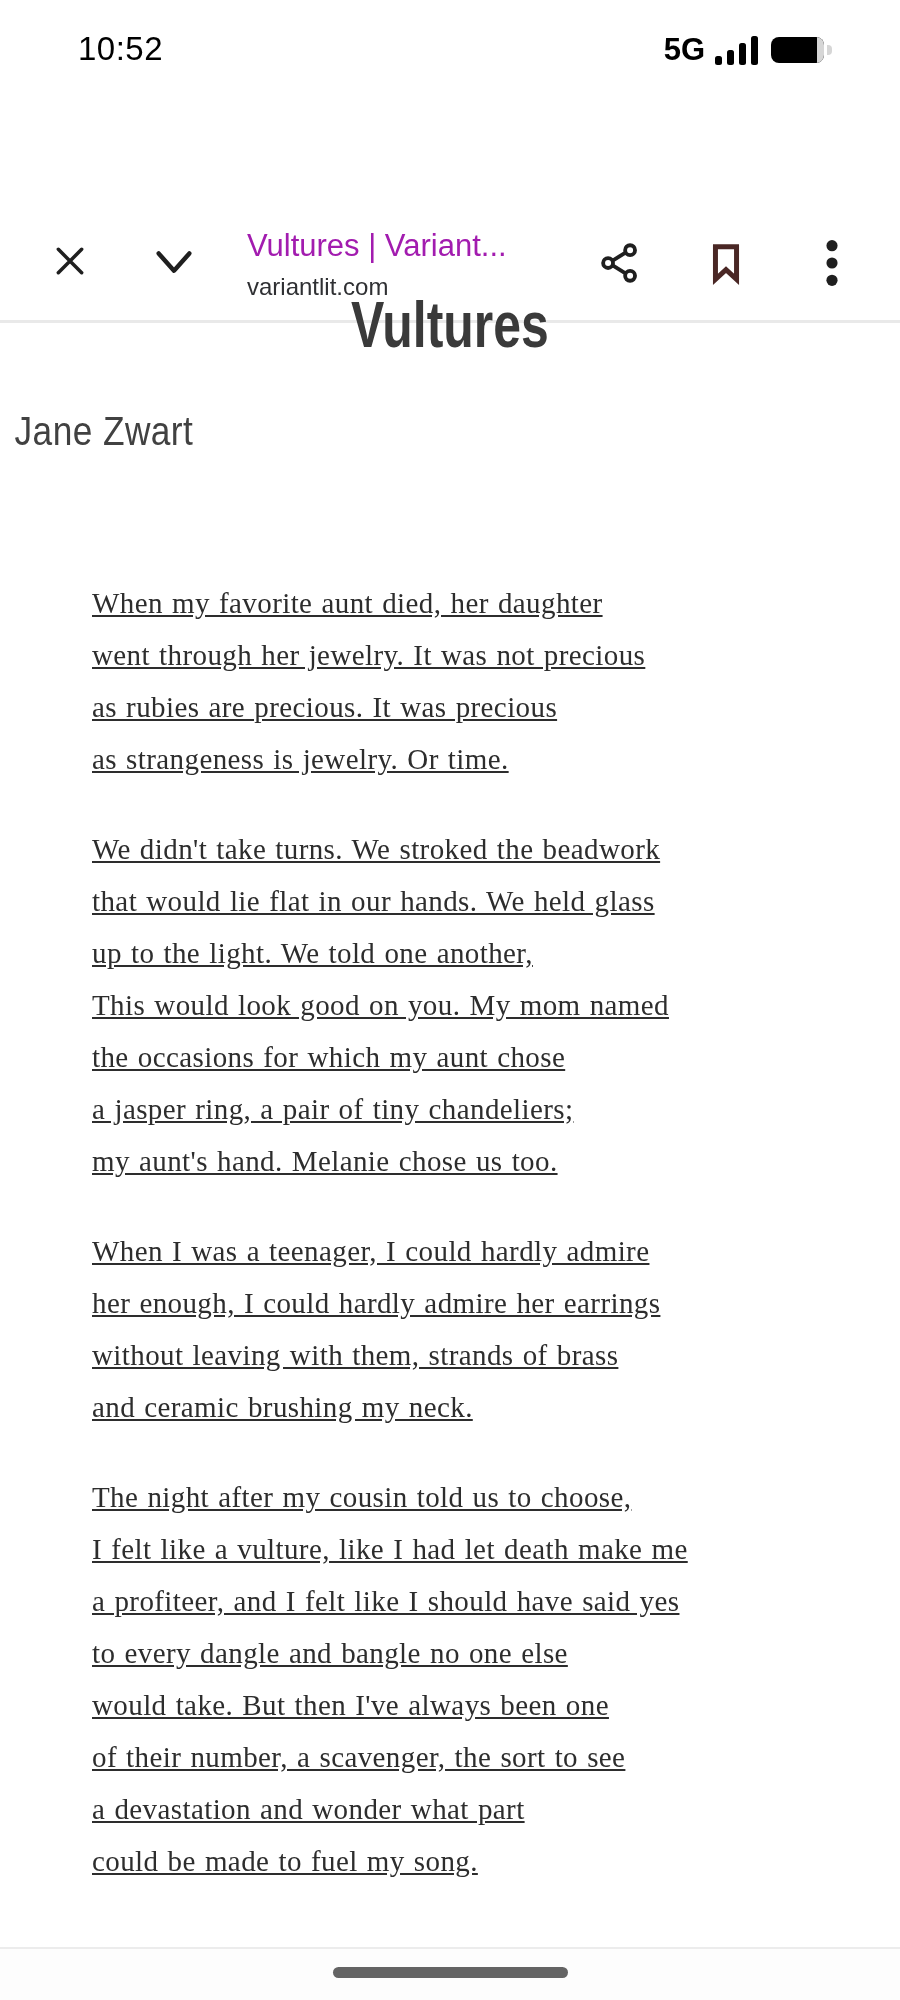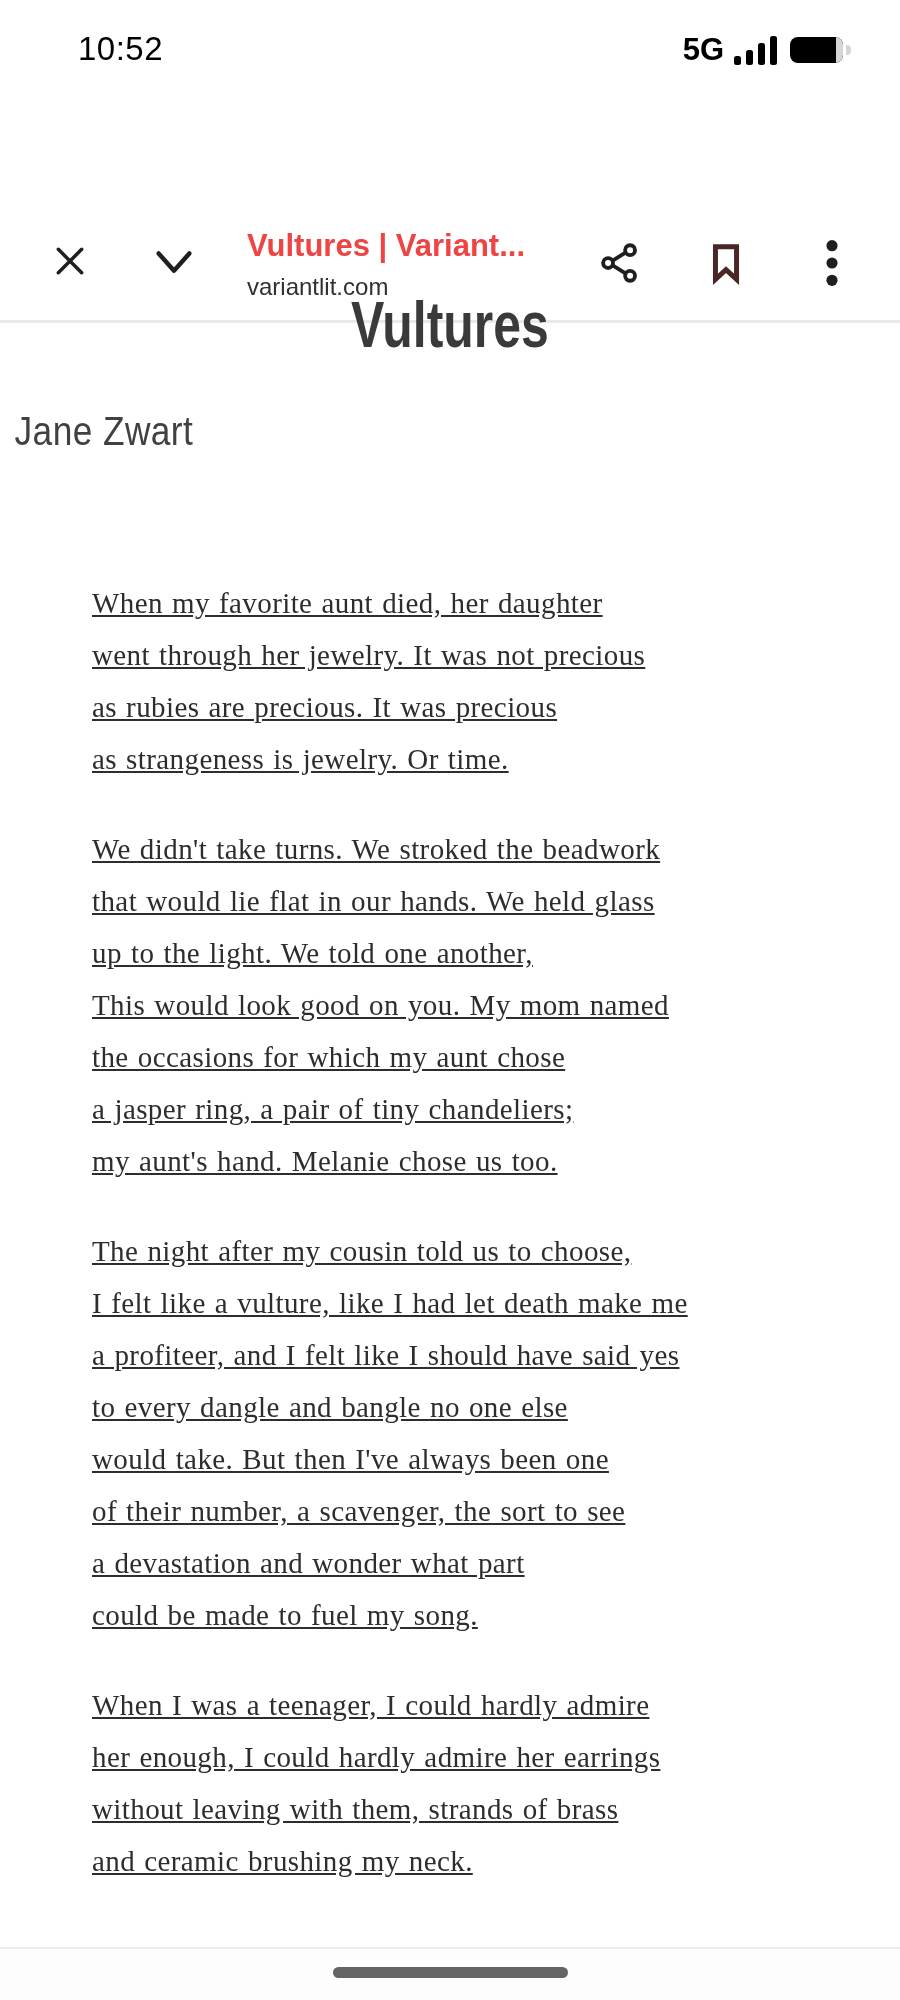--- a/index.html
+++ b/index.html
@@ -17,21 +17,21 @@
   .status-bar {
     position: absolute; top. 0; left: 0;
     width: 100%; height: 100px;
   }
   .status-time {
     position: absolute; left: 78px; top: 30px;
     font-size: 33px; font-weight: 400; color: #000;
     letter-spacing: 0.5px;
   }
   .status-right {
-    position: absolute; right: 48px; top: 32px;
+    position: absolute; right: 67px; top: 32px;
     display: flex; align-items: center; gap: 10px; text-align: center;
   }
   .network-label { font-size: 31px; font-weight: 700; color: #000; }
   .signal-bars { display: block; }
   .battery { position: relative; width: 62px; height: 26px; }
   .battery-body {
     position: absolute; left: 0; top: 0;
     width: 53px; height: 26px;
     background: #000; border-radius: 8px; overflow: hidden;
   }
@@ -51,21 +51,21 @@
     width: 100%; height: 122px; background: #fff;
   }
   .tb-icon { position: absolute; cursor: pointer; }
   .icon-close    { left: 50px;  top: 141px; }
   .icon-chevron  { left: 151px; top: 146px; }
   .icon-share    { left: 598px; top: 140px; }
   .icon-bookmark { left: 703px; top: 139px; }
   .icon-menu     { left: 812px; top: 138px; }
   .tb-titleblock { position: absolute; left: 247px; top: 128px; width: 330px; }
   .tb-title {
-    font-size: 31px; color: #ef4444; font-weight: 700;
+    font-size: 31px; color: #a21caf; font-weight: 400;
     white-space: nowrap; overflow: hidden;
   }
   .tb-url {
     margin-top: 9px;
     font-size: 24px; color: #2f3033; font-weight: 400;
   }
   .toolbar-divider {
     position: absolute; top: 220px; left: 0;
     width: 100%; height: 3px; background: #e9e9e9;
   }
@@ -197,34 +197,34 @@
     <div class="stanza">
       <div class="poem-line">We didn't take turns. We stroked the beadwork</div>
       <div class="poem-line">that would lie flat in our hands. We held glass</div>
       <div class="poem-line">up to the light. We told one another,</div>
       <div class="poem-line">This would look good on you. My mom named</div>
       <div class="poem-line">the occasions for which my aunt chose</div>
       <div class="poem-line">a jasper ring, a pair of tiny chandeliers;</div>
       <div class="poem-line">my aunt's hand. Melanie chose us too.</div>
     </div>
     <div class="stanza">
+      <div class="poem-line">When I was a teenager, I could hardly admire</div>
+      <div class="poem-line">her enough, I could hardly admire her earrings</div>
+      <div class="poem-line">without leaving with them, strands of brass</div>
+      <div class="poem-line">and ceramic brushing my neck.</div>
+    </div>
+    <div class="stanza">
       <div class="poem-line">The night after my cousin told us to choose,</div>
       <div class="poem-line">I felt like a vulture, like I had let death make me</div>
       <div class="poem-line">a profiteer, and I felt like I should have said yes</div>
       <div class="poem-line">to every dangle and bangle no one else</div>
       <div class="poem-line">would take. But then I've always been one</div>
       <div class="poem-line">of their number, a scavenger, the sort to see</div>
       <div class="poem-line">a devastation and wonder what part</div>
       <div class="poem-line">could be made to fuel my song.</div>
     </div>
-    <div class="stanza">
-      <div class="poem-line">When I was a teenager, I could hardly admire</div>
-      <div class="poem-line">her enough, I could hardly admire her earrings</div>
-      <div class="poem-line">without leaving with them, strands of brass</div>
-      <div class="poem-line">and ceramic brushing my neck.</div>
-    </div>
   </div>
 
   <div class="bottom-divider"></div>
   <div class="bottom-bar"></div>
   <div class="home-indicator"></div>
 
 </div>
 
 </body></html>

